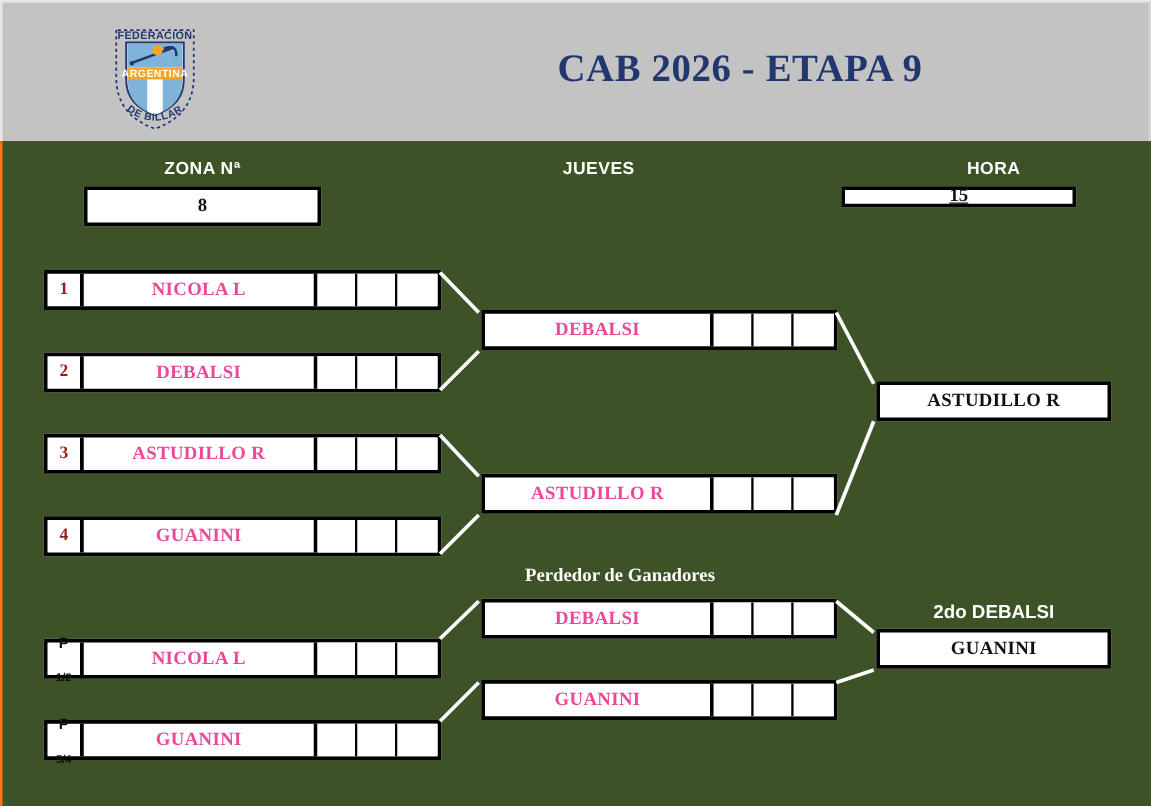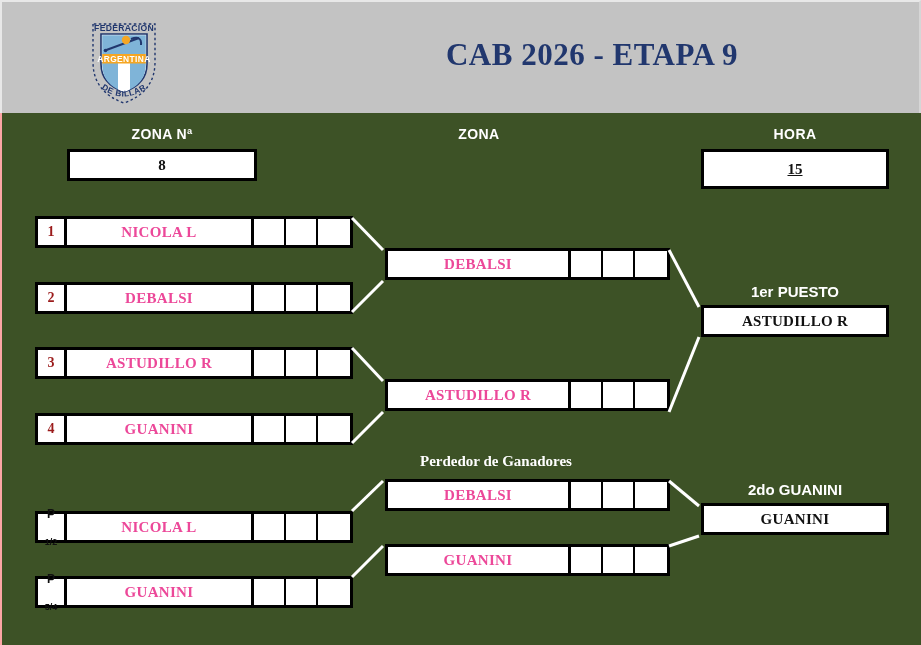--- a/index.html
+++ b/index.html
@@ -51,21 +51,21 @@
   }
 
   
   #field {
     position: absolute;
     left: 0; top: 113px;
     width: 921px;
     height: 532px;
     background: #3d5226;
     box-sizing: border-box;
-    border-left: 2px solid #fca5a5;
+    border-left: 2px solid #f97316;
   }
 
   
   .col-label {
     position: absolute;
     color: #ffffff;
     font-family: "Liberation Sans", "DejaVu Sans", sans-serif;
     font-weight: bold;
     font-size: 14px;
     letter-spacing: 0.4px;
@@ -234,25 +234,25 @@
         <path id="arcpath" d="M13 73 Q40 96 67 73" fill="none" stroke="none"></path>
       </svg>
     </div>
 
     <div id="title">CAB 2026 - ETAPA 9</div>
   </div>
 
   <div id="field">
 
     <div class="col-label" style="left:65px; top:13px; width:190px;">ZONA Nª</div>
-    <div class="col-label" style="left:383px; top:13px; width:188px;">ZONA</div>
+    <div class="col-label" style="left:383px; top:13px; width:188px;">JUEVES</div>
     <div class="col-label" style="left:699px; top:13px; width:188px;">HORA</div>
 
     <div class="info-box" style="left:65px; top:36px; width:190px; height:32px;">8</div>
-    <div class="info-box" style="left:699px; top:36px; width:188px; height:40px;text-decoration:underline;">15</div>
+    <div class="info-box" style="left:671px; top:36px; width:188px; height:17px;text-decoration:underline;">15</div>
 
     <div class="player-row" style="left:33px; top:103px; width:318px;">
       <div class="seed">1</div>
       <div class="pname">NICOLA L</div>
       <div class="scorecell"></div>
       <div class="scorecell"></div>
       <div class="scorecell"></div>
     </div>
 
     <div class="player-row" style="left:33px; top:169px; width:318px;">
@@ -324,24 +324,23 @@
       <div class="scorecell"></div>
     </div>
 
     <div class="match-box" style="left:383px; top:431px; width:285px;">
       <div class="pname">GUANINI</div>
       <div class="scorecell"></div>
       <div class="scorecell"></div>
       <div class="scorecell"></div>
     </div>
 
-    <div class="puesto-label" style="left:699px; top:170px; width:188px;">1er PUESTO</div>
     <div class="final-box" style="left:699px; top:192px; width:188px;">ASTUDILLO R</div>
 
-    <div class="puesto-label" style="left:699px; top:368px; width:188px;">2do GUANINI</div>
+    <div class="puesto-label" style="left:699px; top:368px; width:188px;">2do DEBALSI</div>
     <div class="final-box" style="left:699px; top:390px; width:188px;">GUANINI</div>
 
   </div>
 
   <svg id="connectors">
     <g stroke="#ffffff" stroke-width="3" fill="none">
 
       <line x1="352" y1="218" x2="383" y2="250"></line>
       <line x1="352" y1="312" x2="383" y2="281"></line>
 

